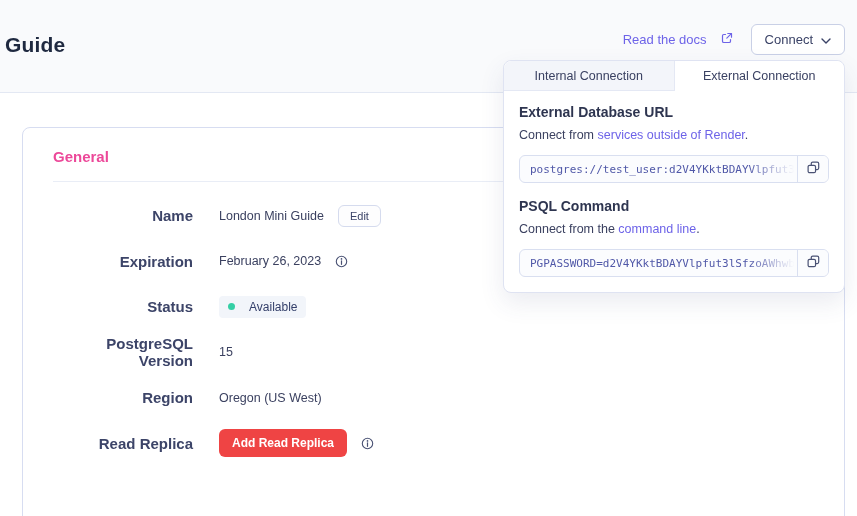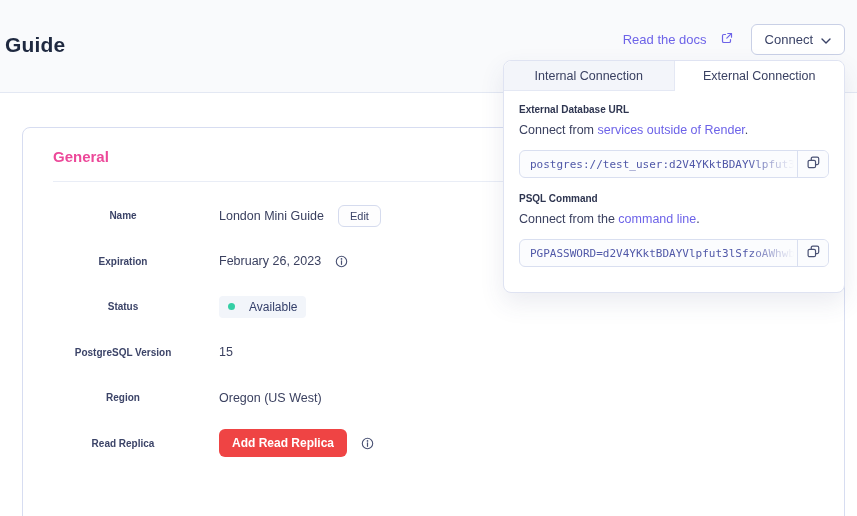--- a/index.html
+++ b/index.html
@@ -38,22 +38,22 @@
     position:absolute; left:22px; top:127px; width:823px; height:500px;
     background:#ffffff; border:1px solid #d7ddf1; border-radius:8px;
   }
   .card-title {
     margin:20px 30px 0 30px; font-size:15px; font-weight:700; color:#ec4899;
   }
   .card-divider { margin:16px 30px 0 30px; border-top:1px solid #e9edf6; }
   .rows { margin-top:11px; }
   .row { display:flex; align-items:center; height:45.5px; padding-left:30px; }
   .row-label {
-    width:140px; text-align:center; flex:none;
-    font-size:10px; font-weight:700; color:#3c4468;
+    width:140px; text-align:right; flex:none;
+    font-size:15px; font-weight:700; color:#3c4468;
   }
   .row-value {
     margin-left:26px; display:flex; align-items:center; gap:14px;
     font-size:12.5px; color:#3b4160;
   }
   .edit-btn {
     padding:4px 11px; font-size:11px; color:#3c4468;
     background:#fdfdfe; border:1px solid #d5dbee; border-radius:6px; cursor:pointer;
   }
   .status-badge {
@@ -78,21 +78,21 @@
   .tab {
     flex:1; display:flex; align-items:center; justify-content:center;
     font-size:12.5px; color:#3a4162; cursor:pointer;
   }
   .tab.inactive {
     background:#f3f5fa; border-bottom:1px solid #e4e8f4;
     border-right:1px solid #e4e8f4; border-top-left-radius:8px;
   }
   .tab.active { background:#ffffff; border-top-right-radius:8px; }
   .panel-body { padding:13px 15px 0 15px; }
-  .section-heading { font-size:10px; font-weight:700; color:#2e3550; }
+  .section-heading { font-size:14px; font-weight:700; color:#2e3550; }
   .section-desc { margin-top:8px; font-size:12.5px; color:#3b4160; }
   .inline-link { color:#6d63e8; cursor:pointer; text-decoration:none; }
   .input-group {
     margin-top:13px; display:flex; align-items:stretch; height:28px;
     border:1px solid #d9dff0; border-radius:6px; background:#fbfcfe; overflow:hidden;
   }
   .input-text {
     flex:1; display:flex; align-items:center; padding:0 10px;
     font-family:"DejaVu Sans Mono", monospace; font-size:11px; color:#5058a8;
     white-space:nowrap; overflow:hidden;

